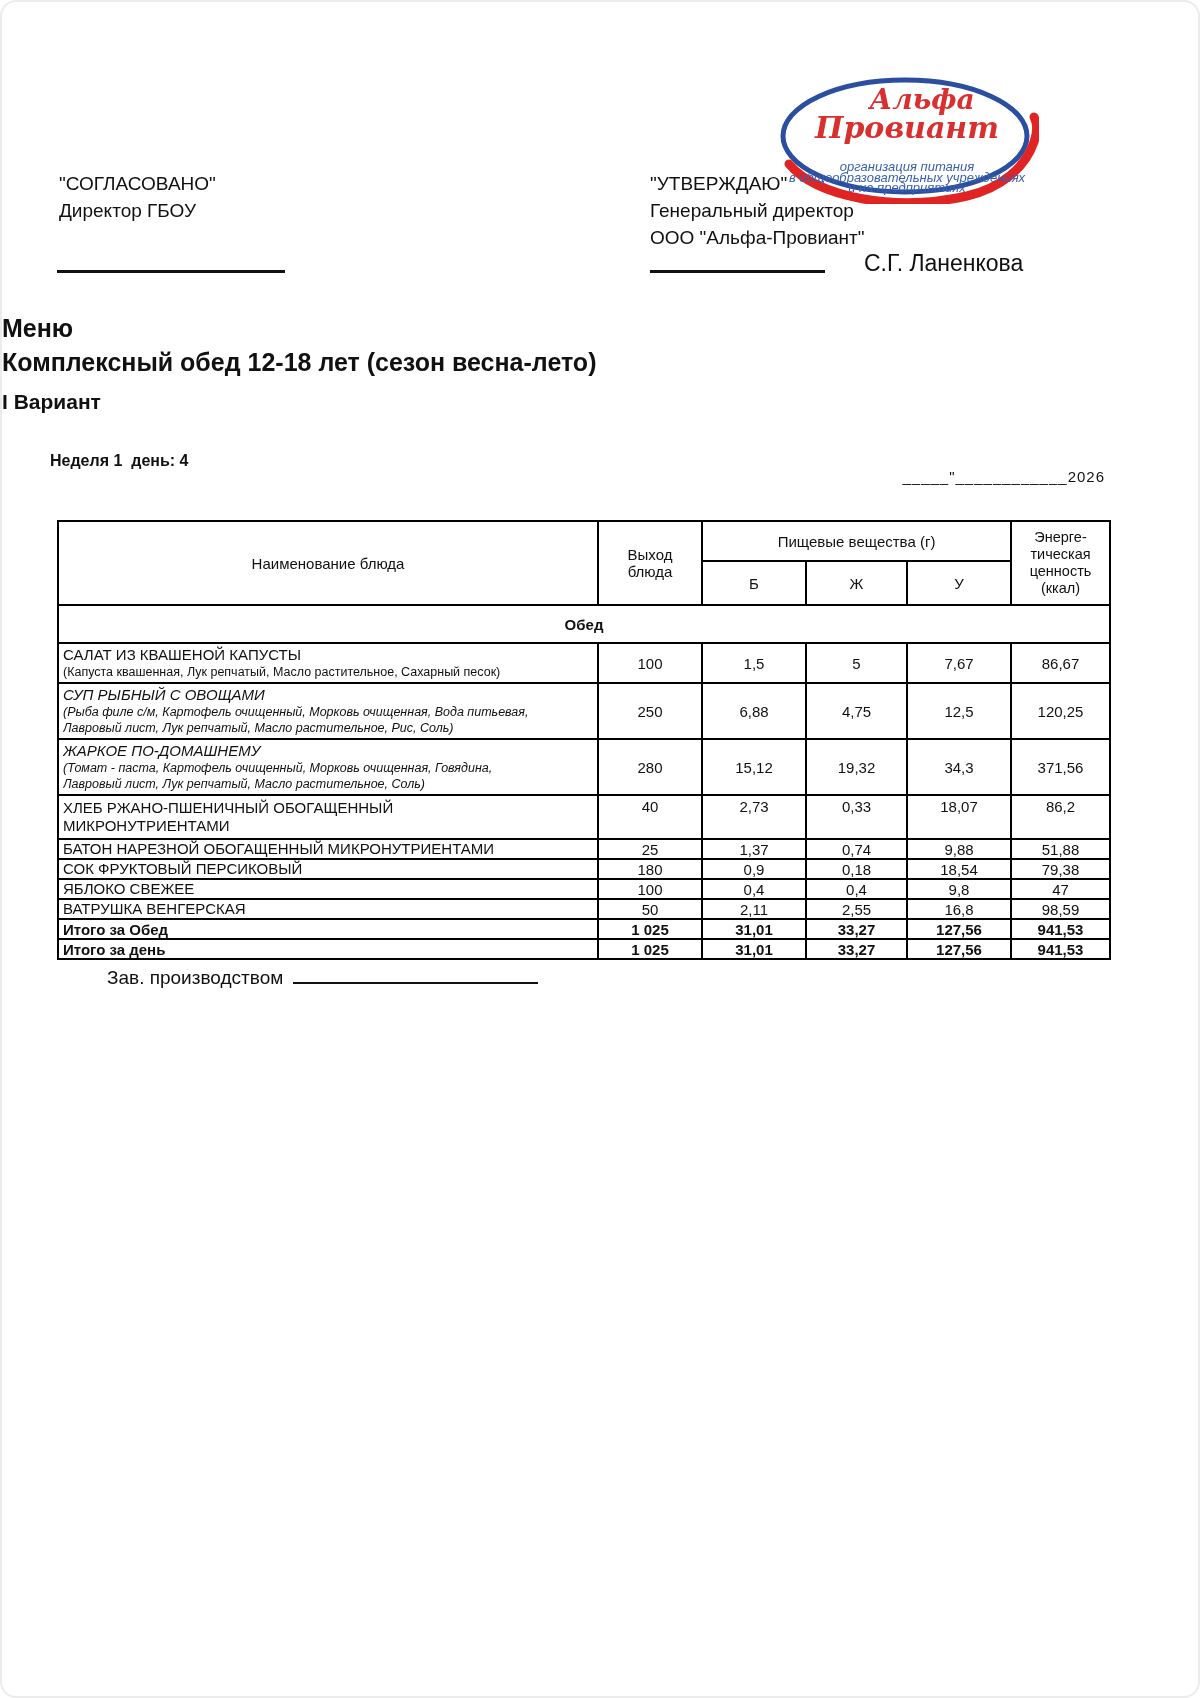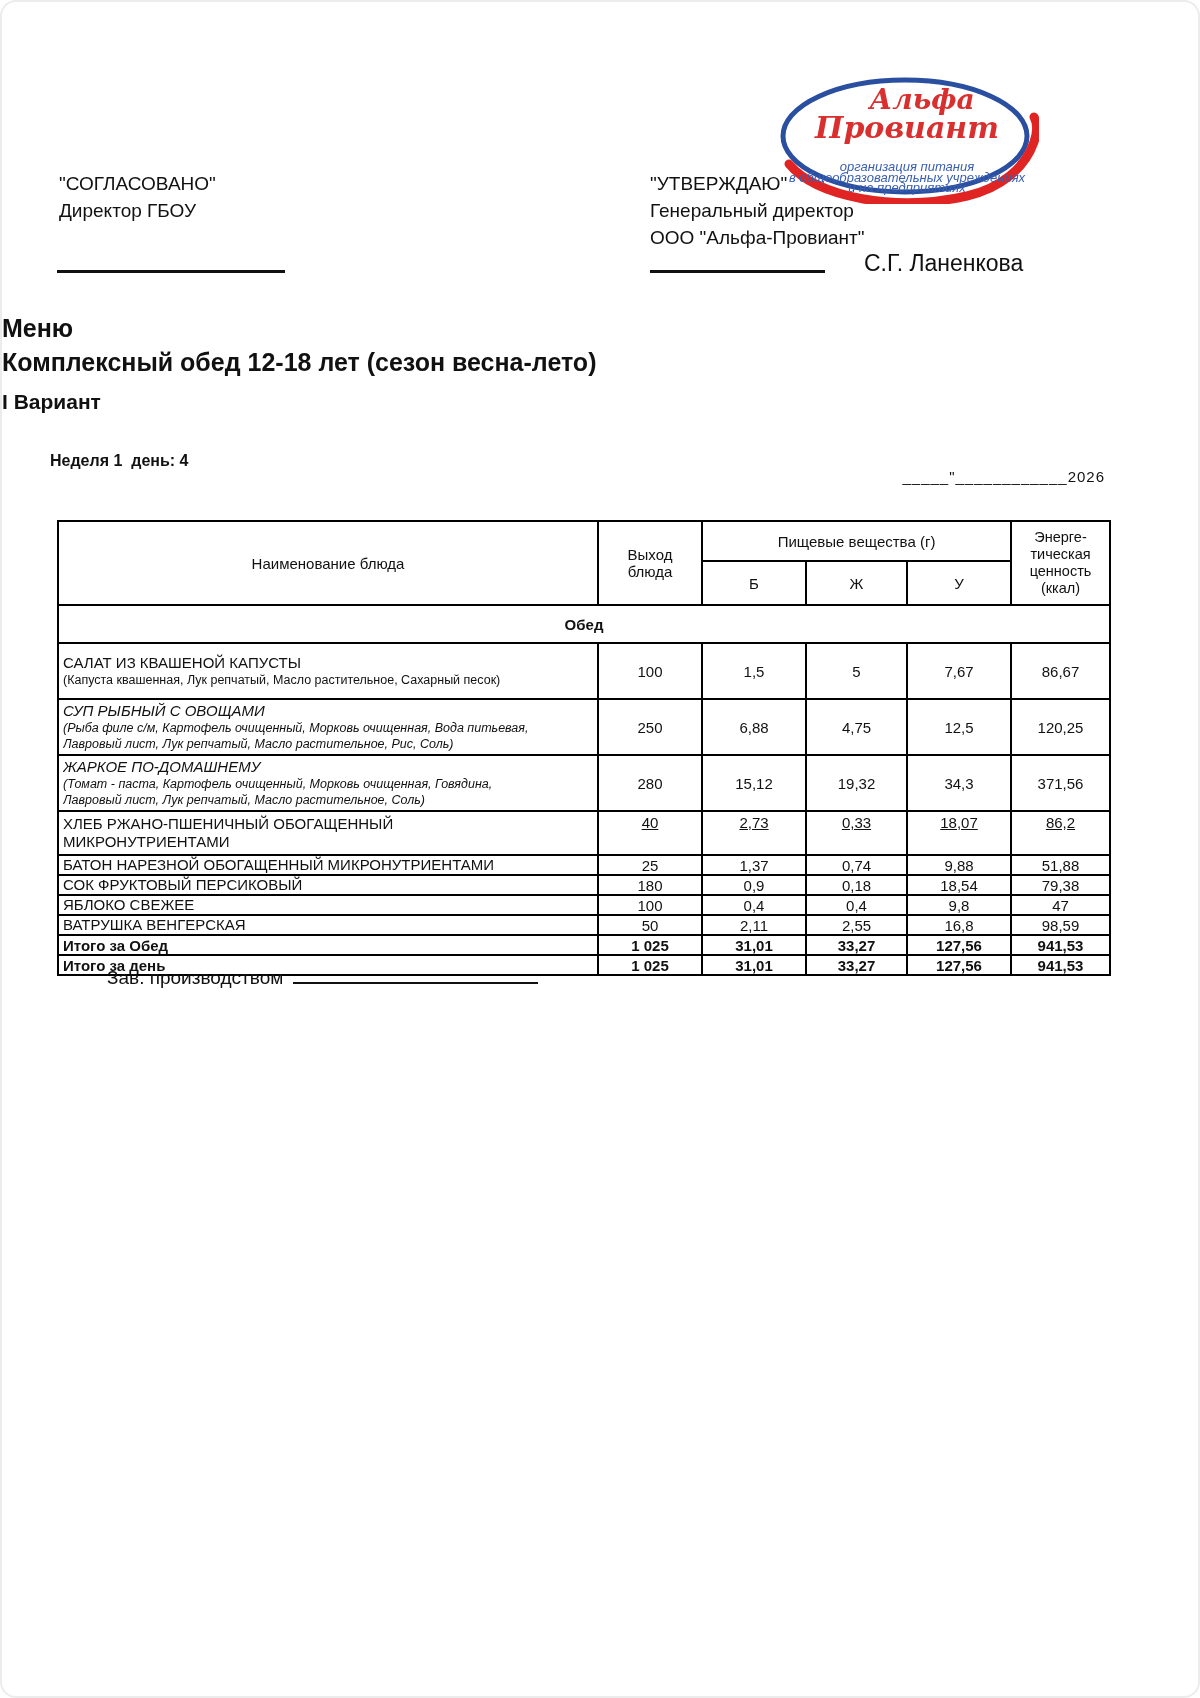--- a/index.html
+++ b/index.html
@@ -38,24 +38,24 @@
   .pre{white-space:pre-line;}
   thead tr.h1{height:40px;}
   thead tr.h2{height:44px;}
   .energy-head{font-size:14.5px;line-height:17px;}
   .section-row td{font-weight:bold;text-align:center;height:22px;font-size:15px;padding:7px;}
   .name-cell{text-align:left;vertical-align:middle;}
   .dish-name{font-size:15px;line-height:18px;white-space:pre-line;}
   .dish-ings{font-size:12.5px;line-height:16px;white-space:pre-line;}
   .num{text-align:center;vertical-align:middle;}
   .bold{font-weight:bold;}
-  .r-salat{height:56px;} .r-soup{height:56px;} .r-zharkoe{height:56px;}
+  .r-salat{height:40px;} .r-soup{height:56px;} .r-zharkoe{height:56px;}
   .r-hleb{height:44px;} .r-s{height:20px;}
   .r-soup .name-inner,.r-zharkoe .name-inner{max-height:51px;overflow:hidden;font-style:italic;}
-  .num-top .num{vertical-align:top;padding-top:2px;text-decoration:underline;}
+  .num-top .num{vertical-align:top;padding-top:2px;}
   .total-row .total-label{font-weight:bold;text-align:left;}
   
   .footer{position:absolute;left:105px;top:960px;font-size:19px;}
   .footer-line{display:inline-block;width:245px;border-bottom:2px solid #111;margin-left:10px;vertical-align:baseline;height:20px;}
 </style>
 </head>
 <body>
 
 <div class="page">
 

